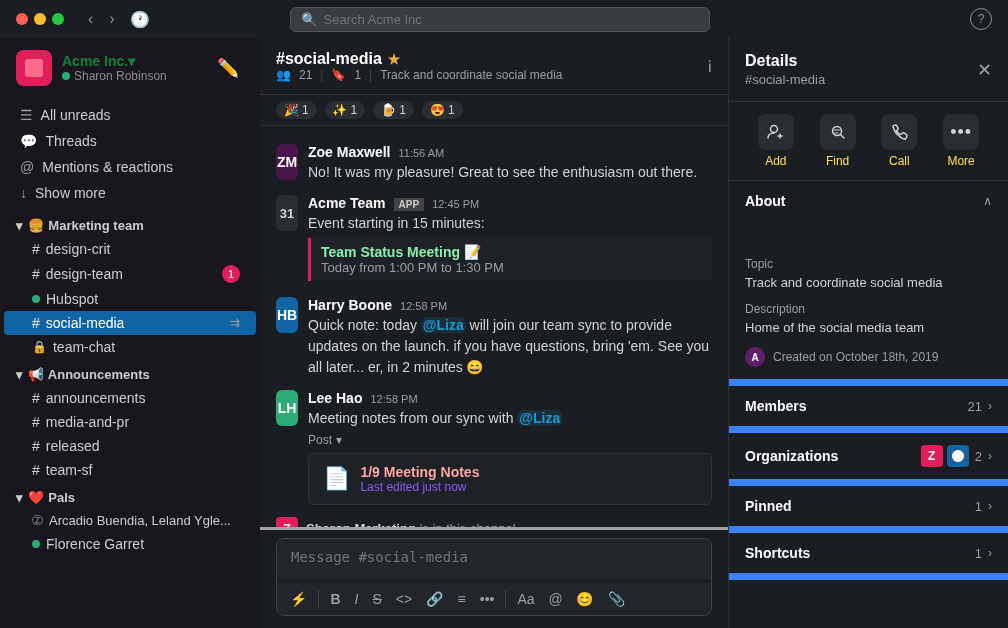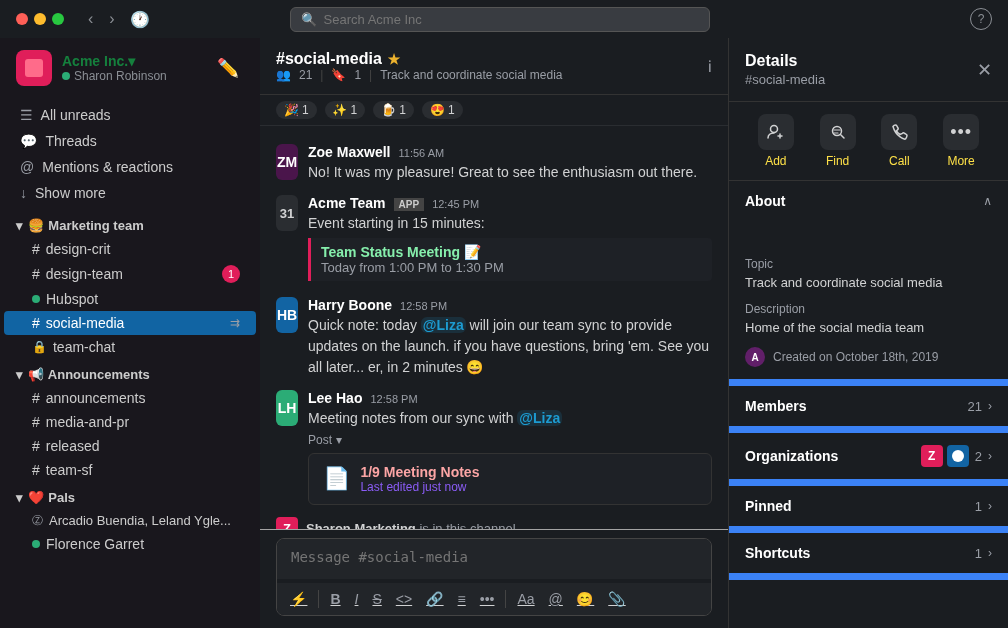--- a/index.html
+++ b/index.html
@@ -407,22 +407,21 @@
       font-weight: 700;
       font-size: 13px;
       display: flex;
       align-items: center;
       justify-content: center;
     }
     .zenith-name { color: #d1d2d3; font-weight: 600; }
 
     .message-input-area {
       padding: 8px 16px 12px;
-      border-top: 1px solid #a3a3a3;
-      text-decoration: underline;
+      border-top: 3px solid #a3a3a3;
     }
     .message-input-box {
       border: 1px solid #444;
       border-radius: 8px;
       overflow: hidden;
     }
     .message-input {
       width: 100%;
       background: #222529;
       border: none;

